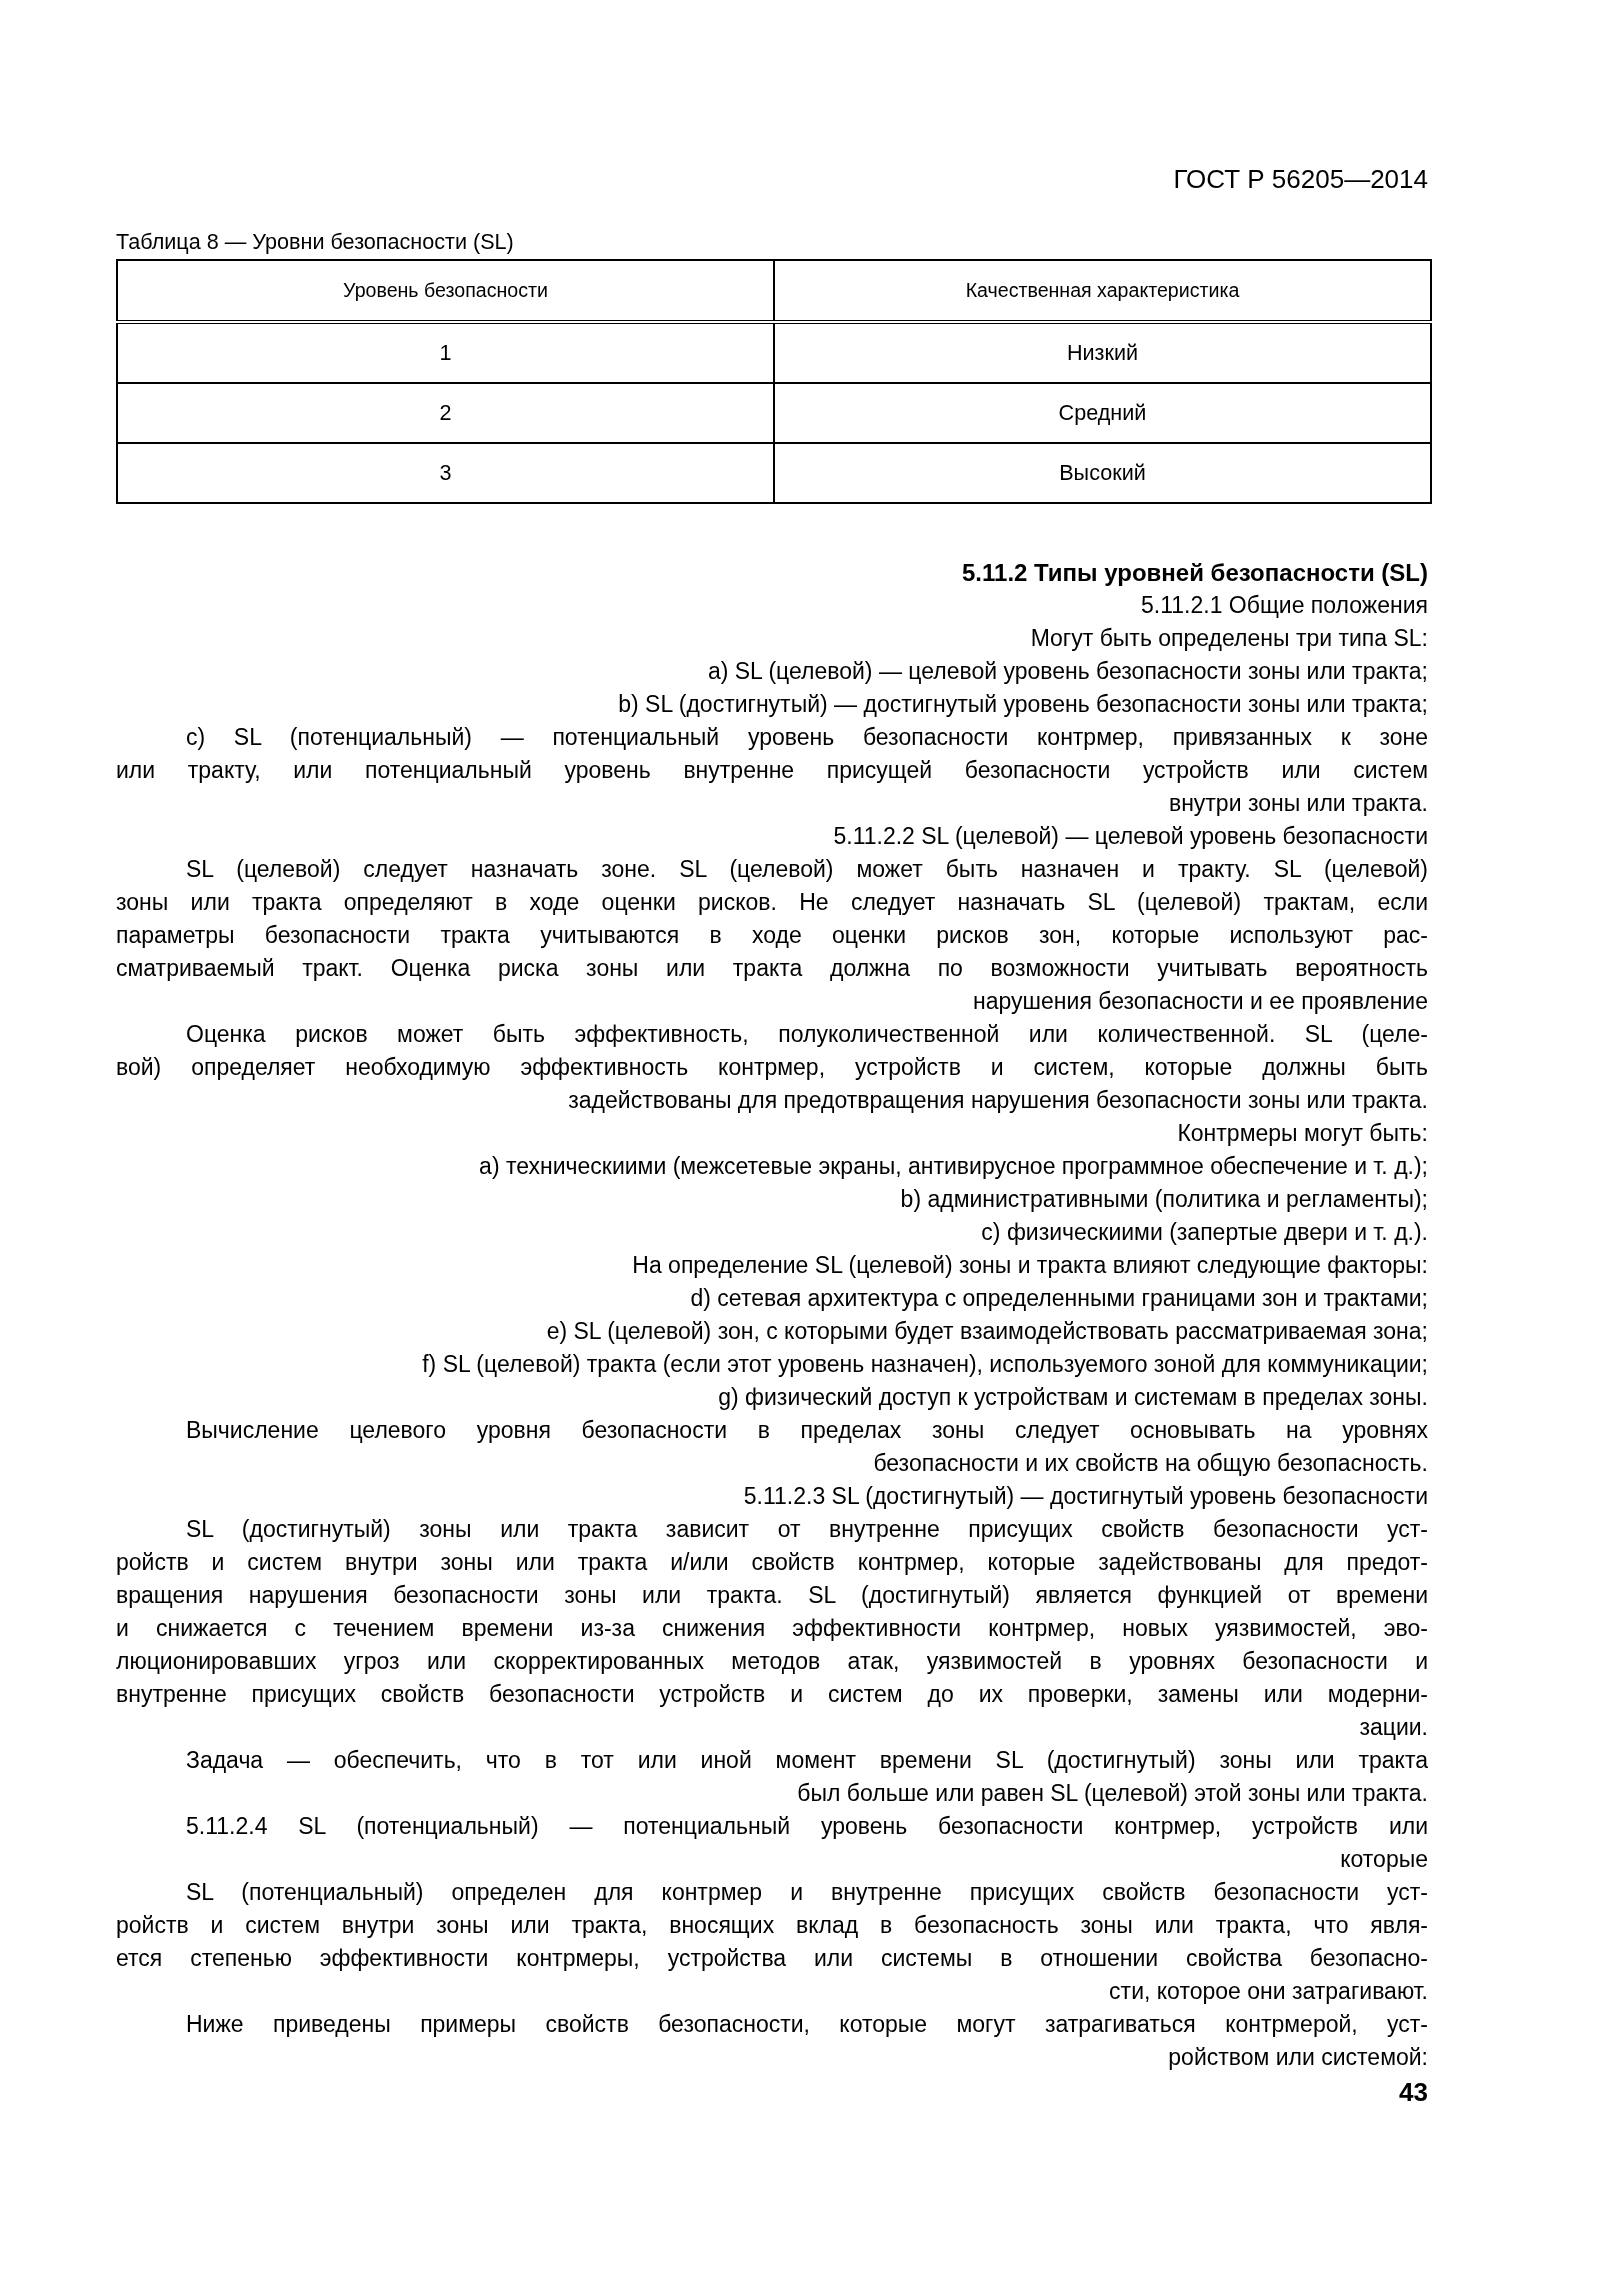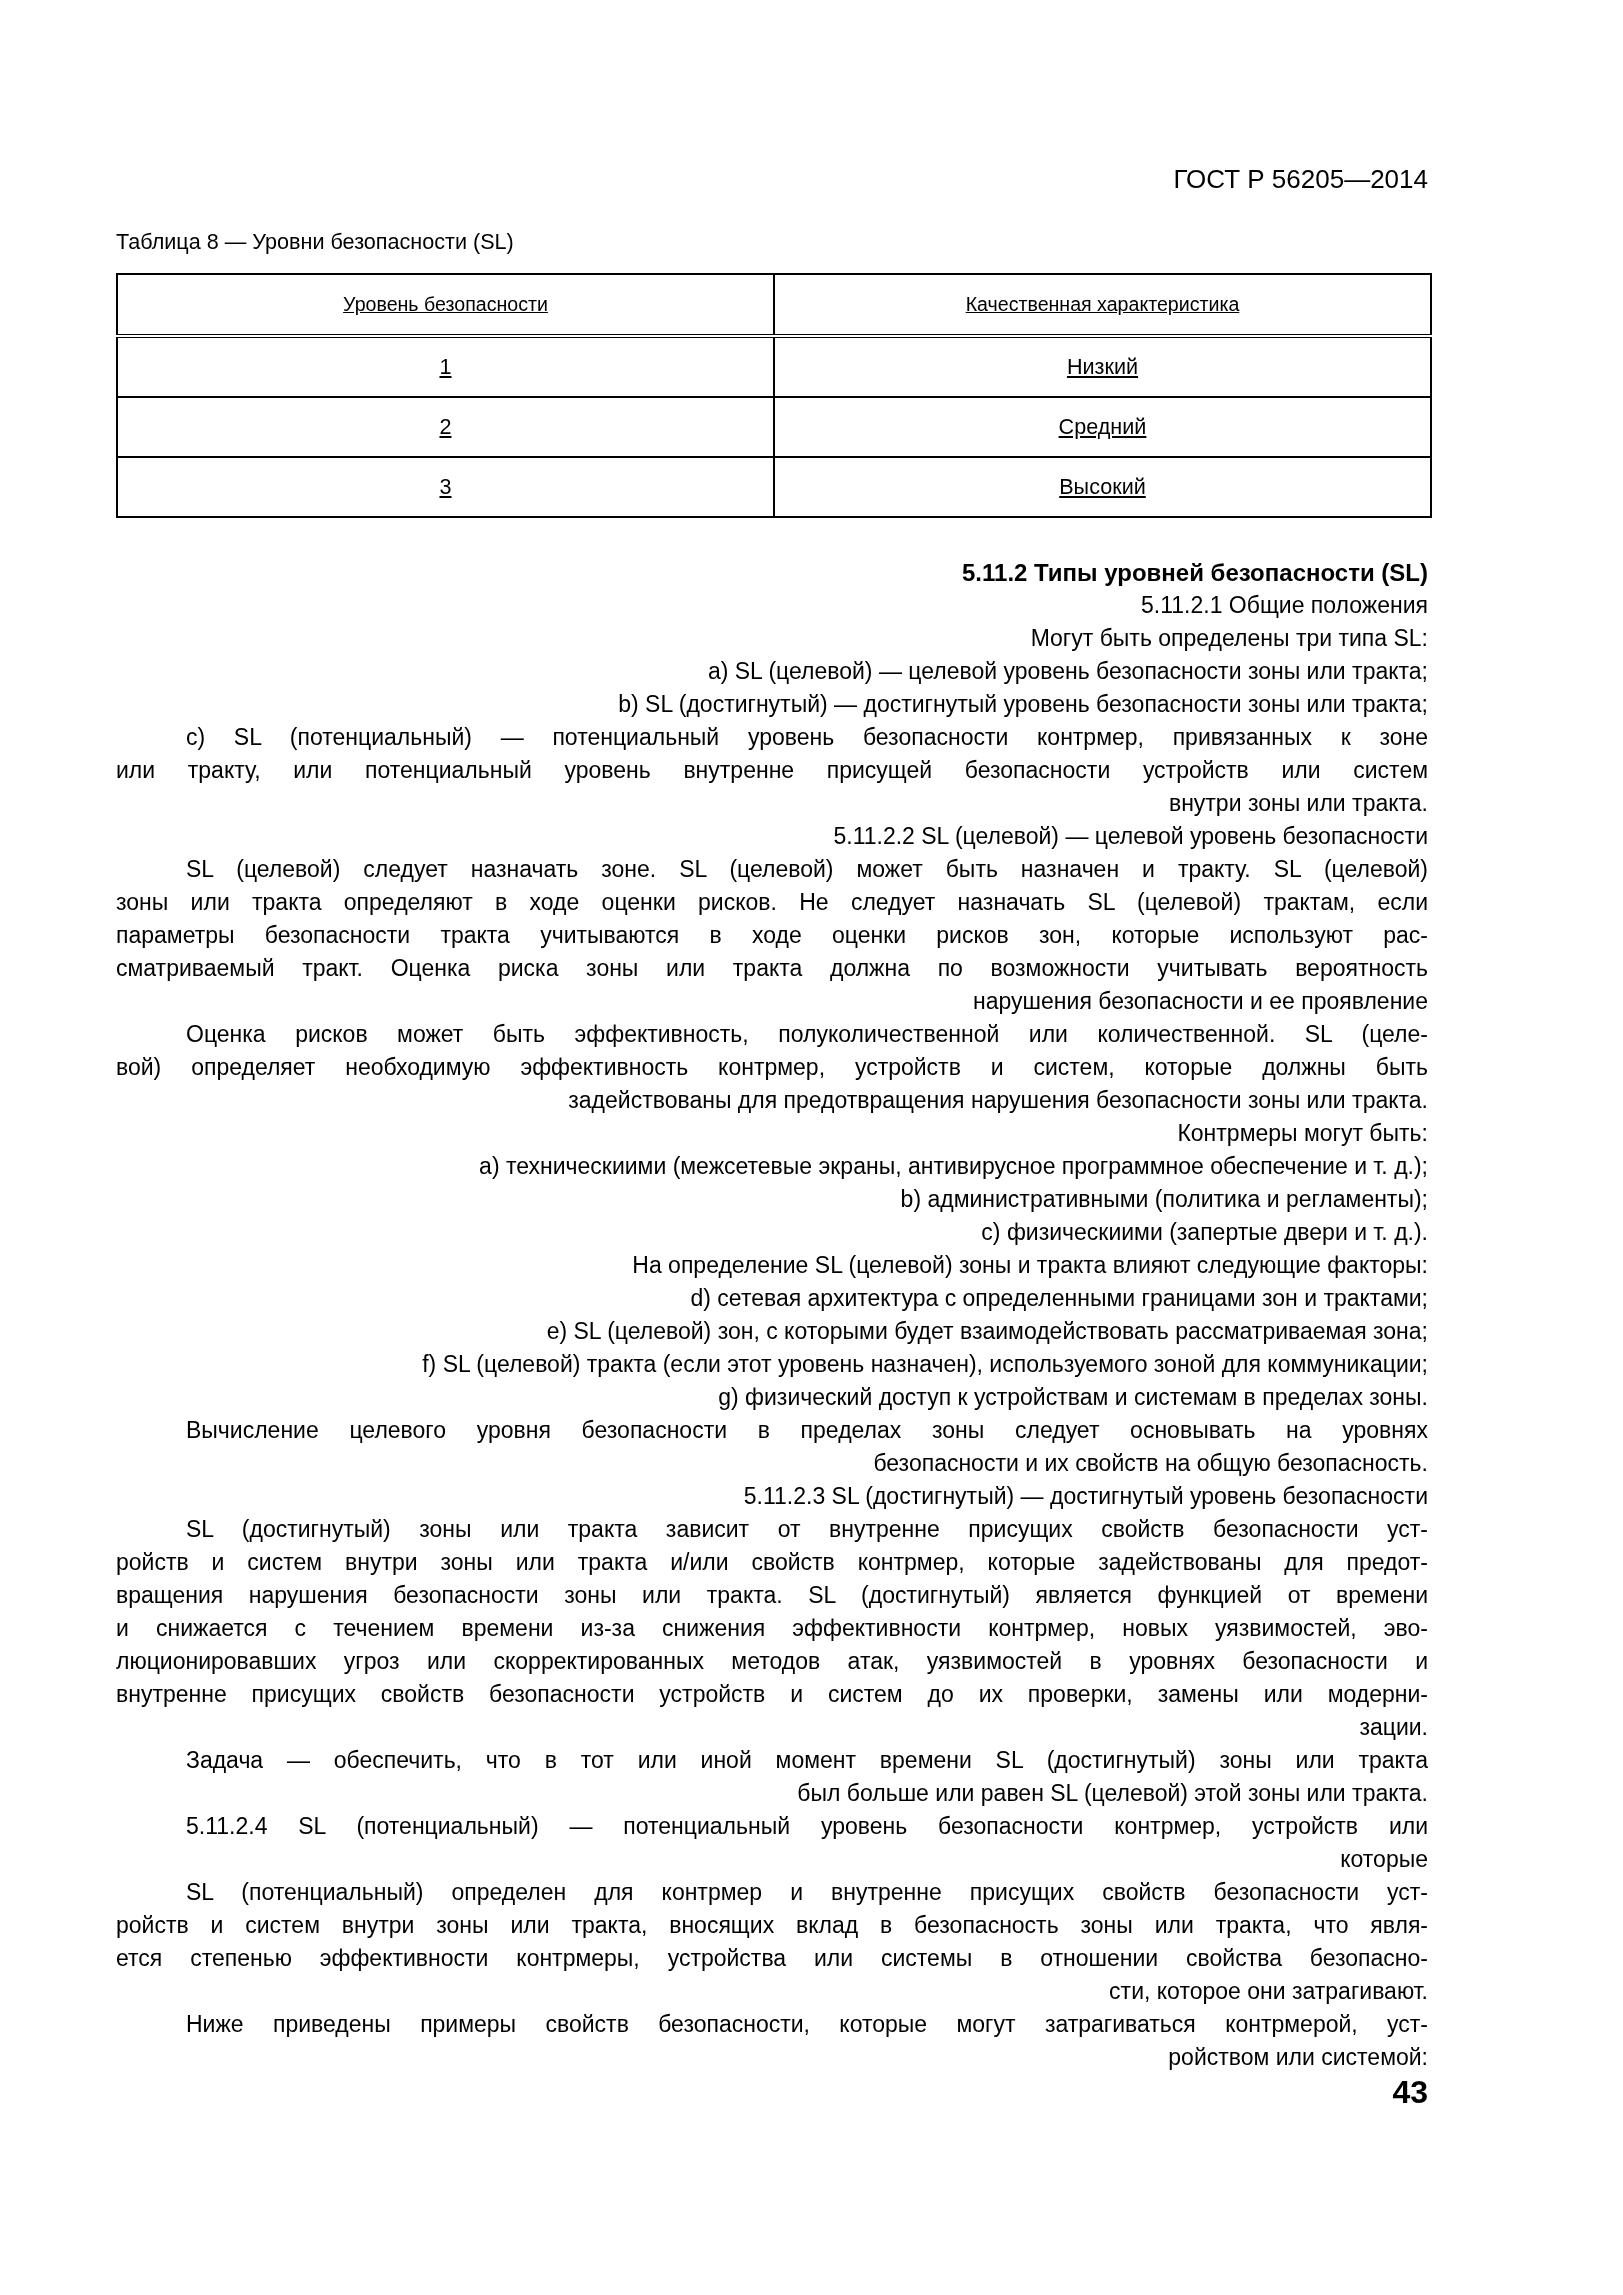--- a/index.html
+++ b/index.html
@@ -1,30 +1,30 @@
 <!DOCTYPE html>
 <html style="font-size:10.5px"><head>
 <meta charset="utf-8">
 <style>
   html, body { margin: 0; padding: 0; background: #ffffff; }
   body { width: 1623px; height: 2295px; position: relative; overflow: hidden; color: #000; font-family: "Liberation Sans", sans-serif; }
   .page-header { position: absolute; top: 164px; right: 195px; font-size: 26px; font-weight: normal; line-height: 31px; white-space: nowrap; }
   .caption { position: absolute; left: 116px; top: 227px; font-size: 21.6px; line-height: 29px; white-space: nowrap; text-align: center; }
-  .tbl { position: absolute; left: 116px; top: 273px; width: 1314px; border-collapse: collapse; table-layout: fixed; text-decoration: underline; }
+  .tbl { position: absolute; left: 116px; top: 259px; width: 1314px; border-collapse: collapse; table-layout: fixed; }
   .tbl td, .tbl th { border: 2px solid #000; text-align: center; vertical-align: middle; padding: 0; font-weight: normal; }
   .tbl th { height: 59px; font-size: 19.6px; border-bottom: 4.6px double #000; }
   .tbl td { height: 58px; font-size: 21.6px; }
   .tbl col.c1 { width: 657px; }
   .tbl col.c2 { width: 657px; }
   .body { position: absolute; left: 116px; top: 556px; width: 1312px; font-size: 23px; line-height: 33px; }
   .ln { display: block; white-space: nowrap; height: 33px; overflow: visible; text-align: right; }
   .ln.j { text-align: justify; text-align-last: justify; white-space: normal; }
   .ln.i { padding-left: 70px; }
   .ln.b { font-weight: bold; font-size: 24px; }
-  .page-number { position: absolute; top: 2077px; right: 195px; font-size: 32px; font-weight: bold; line-height: 31px; }
+  .page-number { position: absolute; top: 2077px; right: 195px; font-size: 26px; font-weight: bold; line-height: 31px; }
 </style>
 </head>
 <body>
 
 <div class="page-header">ГОСТ Р 56205—2014</div>
 
 <div class="caption">Таблица 8 — Уровни безопасности (SL)</div>
 
 <table class="tbl">
   <colgroup>

